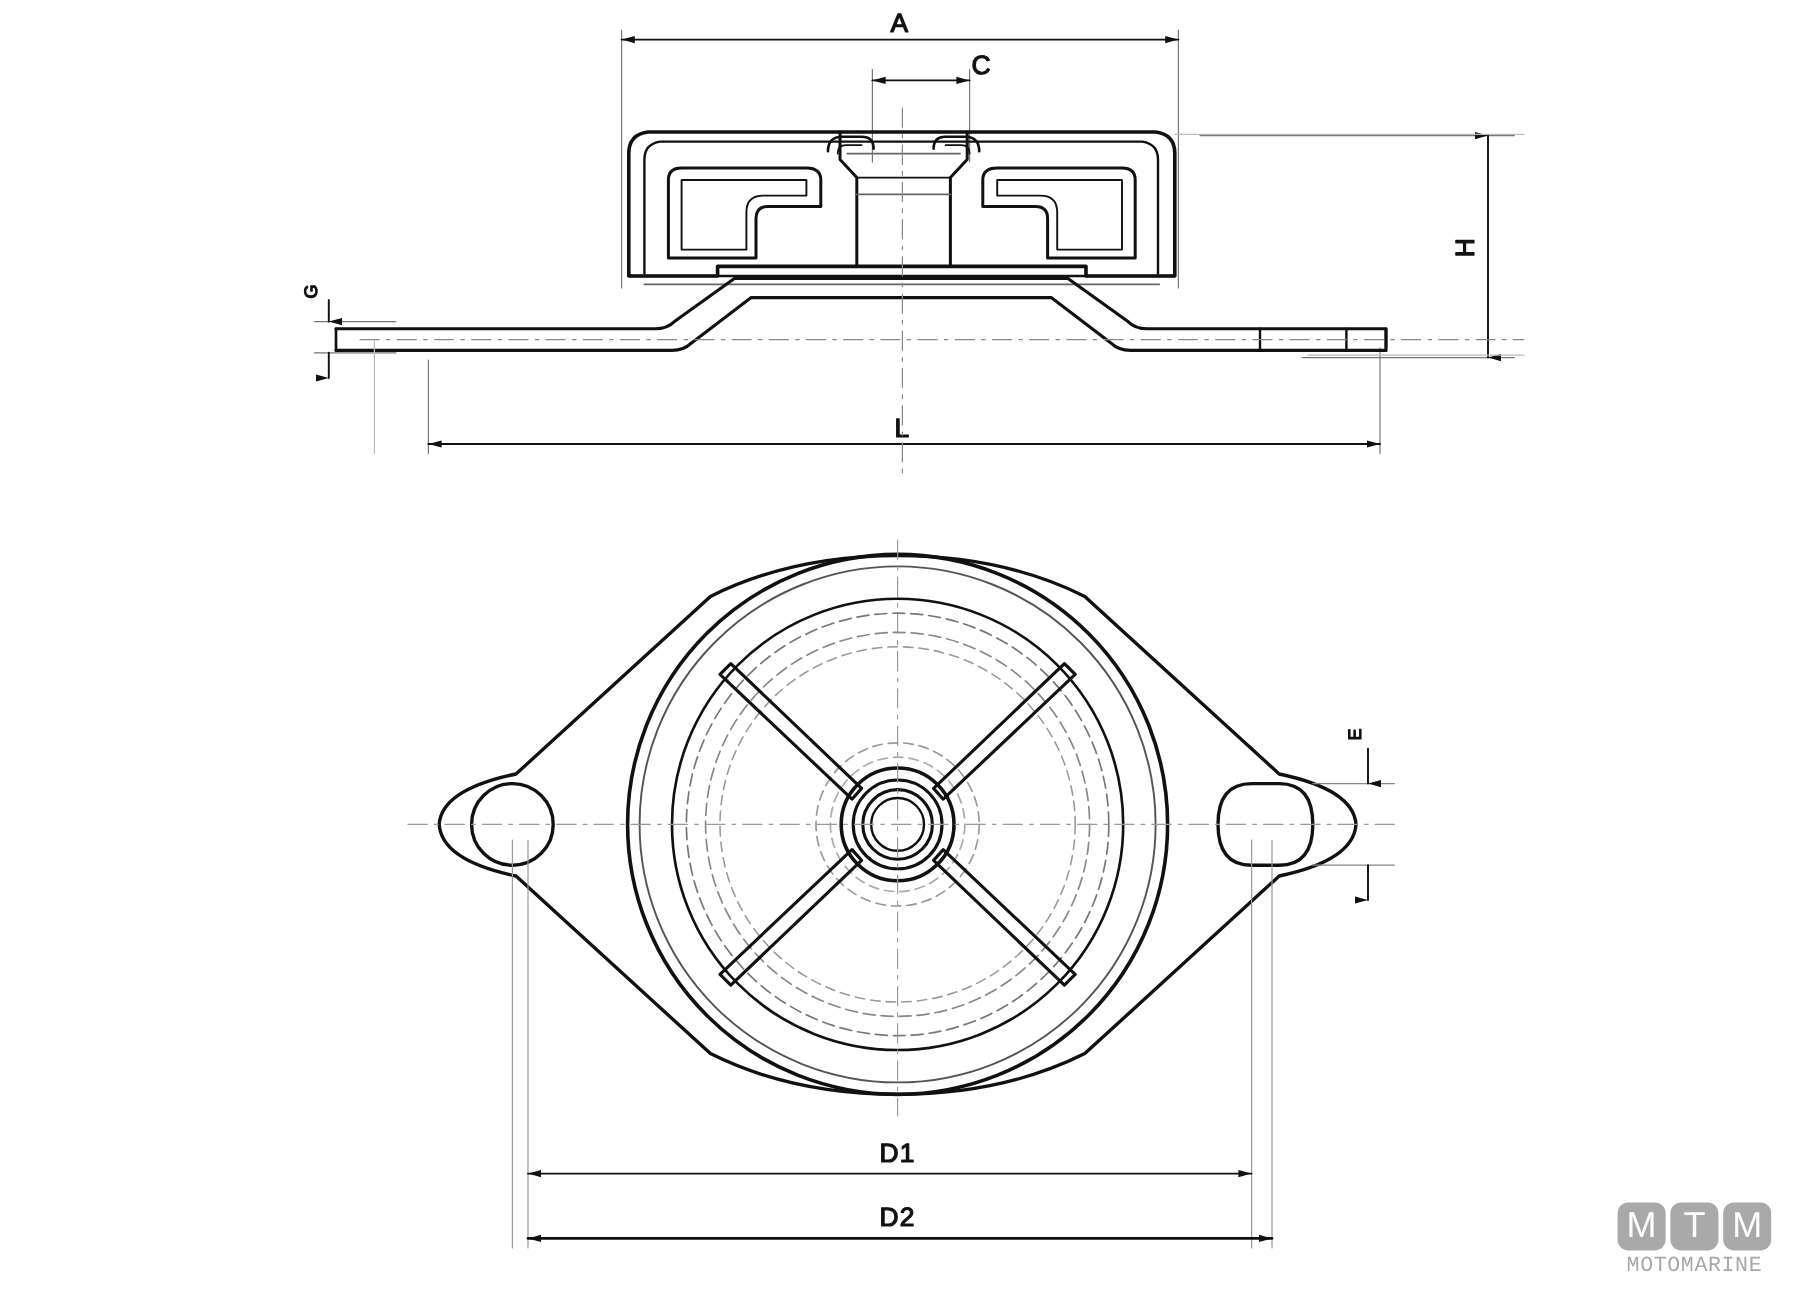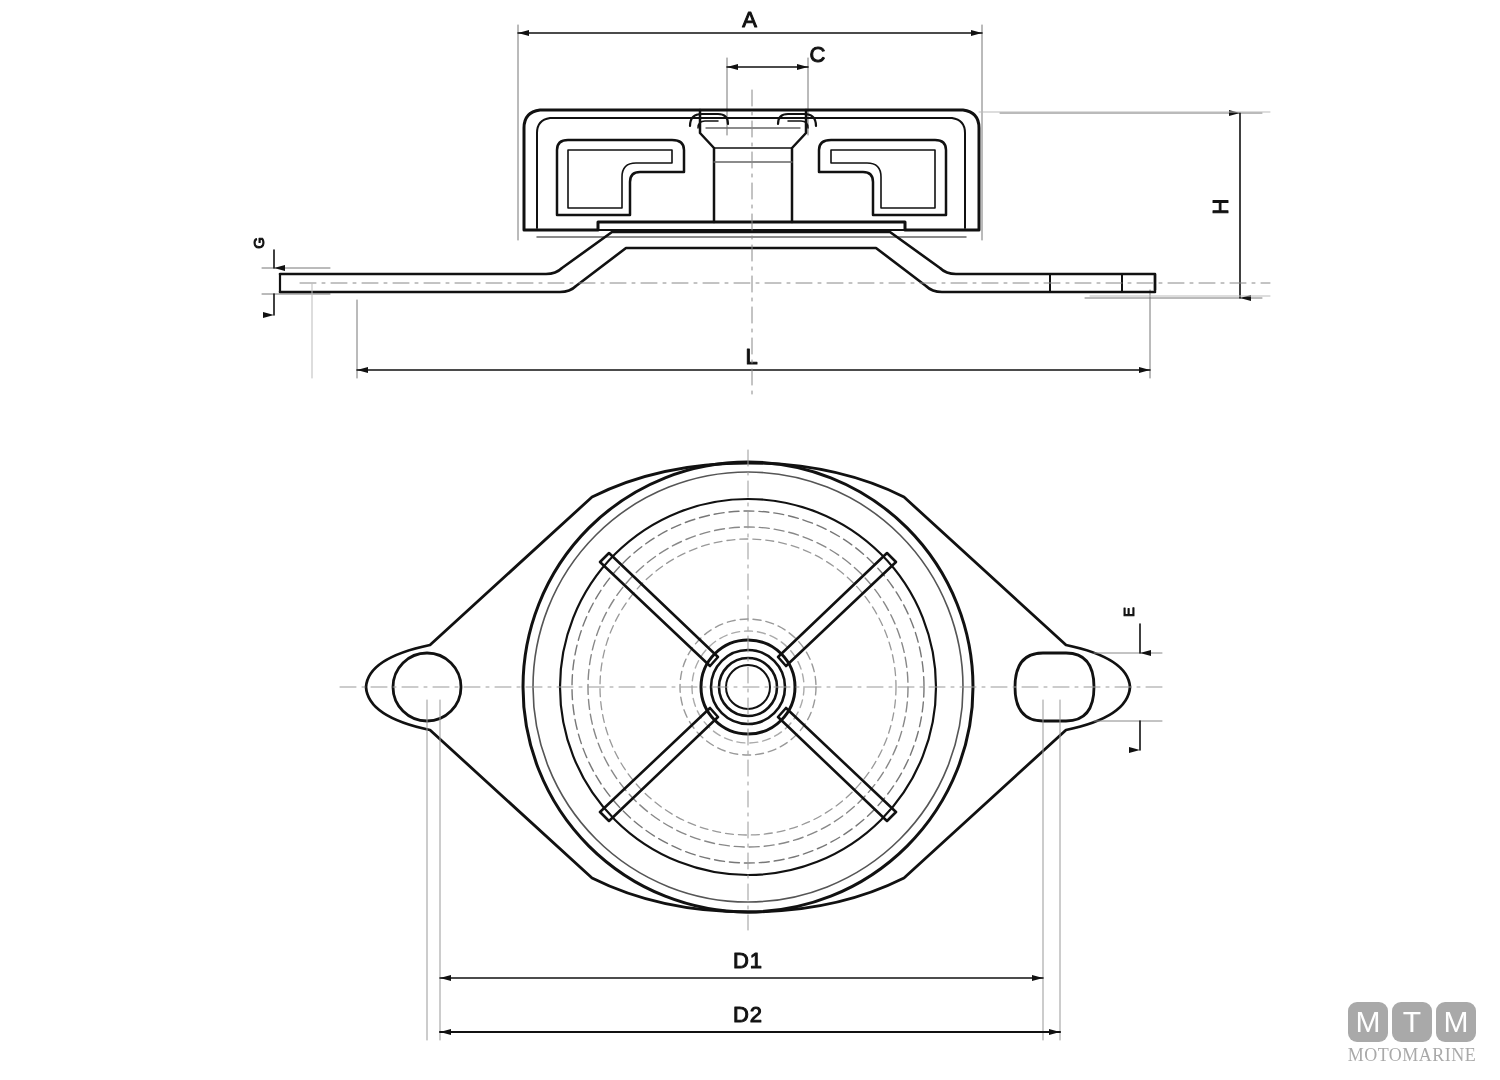--- a/index.html
+++ b/index.html
@@ -59,21 +59,21 @@
     color: #ffffff;
     font-family: "Liberation Sans", sans-serif;
     font-size: 30px;
     line-height: 40px;
     text-align: center;
     font-weight: 400;
   }
   #logo-wordmark {
     margin-top: 3px;
     color: #a9a9a9;
-    font-family: Liberation Serif, serif;
+    font-family: Liberation Mono, monospace;
     font-size: 18px;
     letter-spacing: 0.5px;
   }
 </style>
 </head>
 <body>
 
 <div id="drawing-root">
 
 <svg id="tech-drawing" viewBox="0 0 1500 1080" xmlns="http://www.w3.org/2000/svg">

